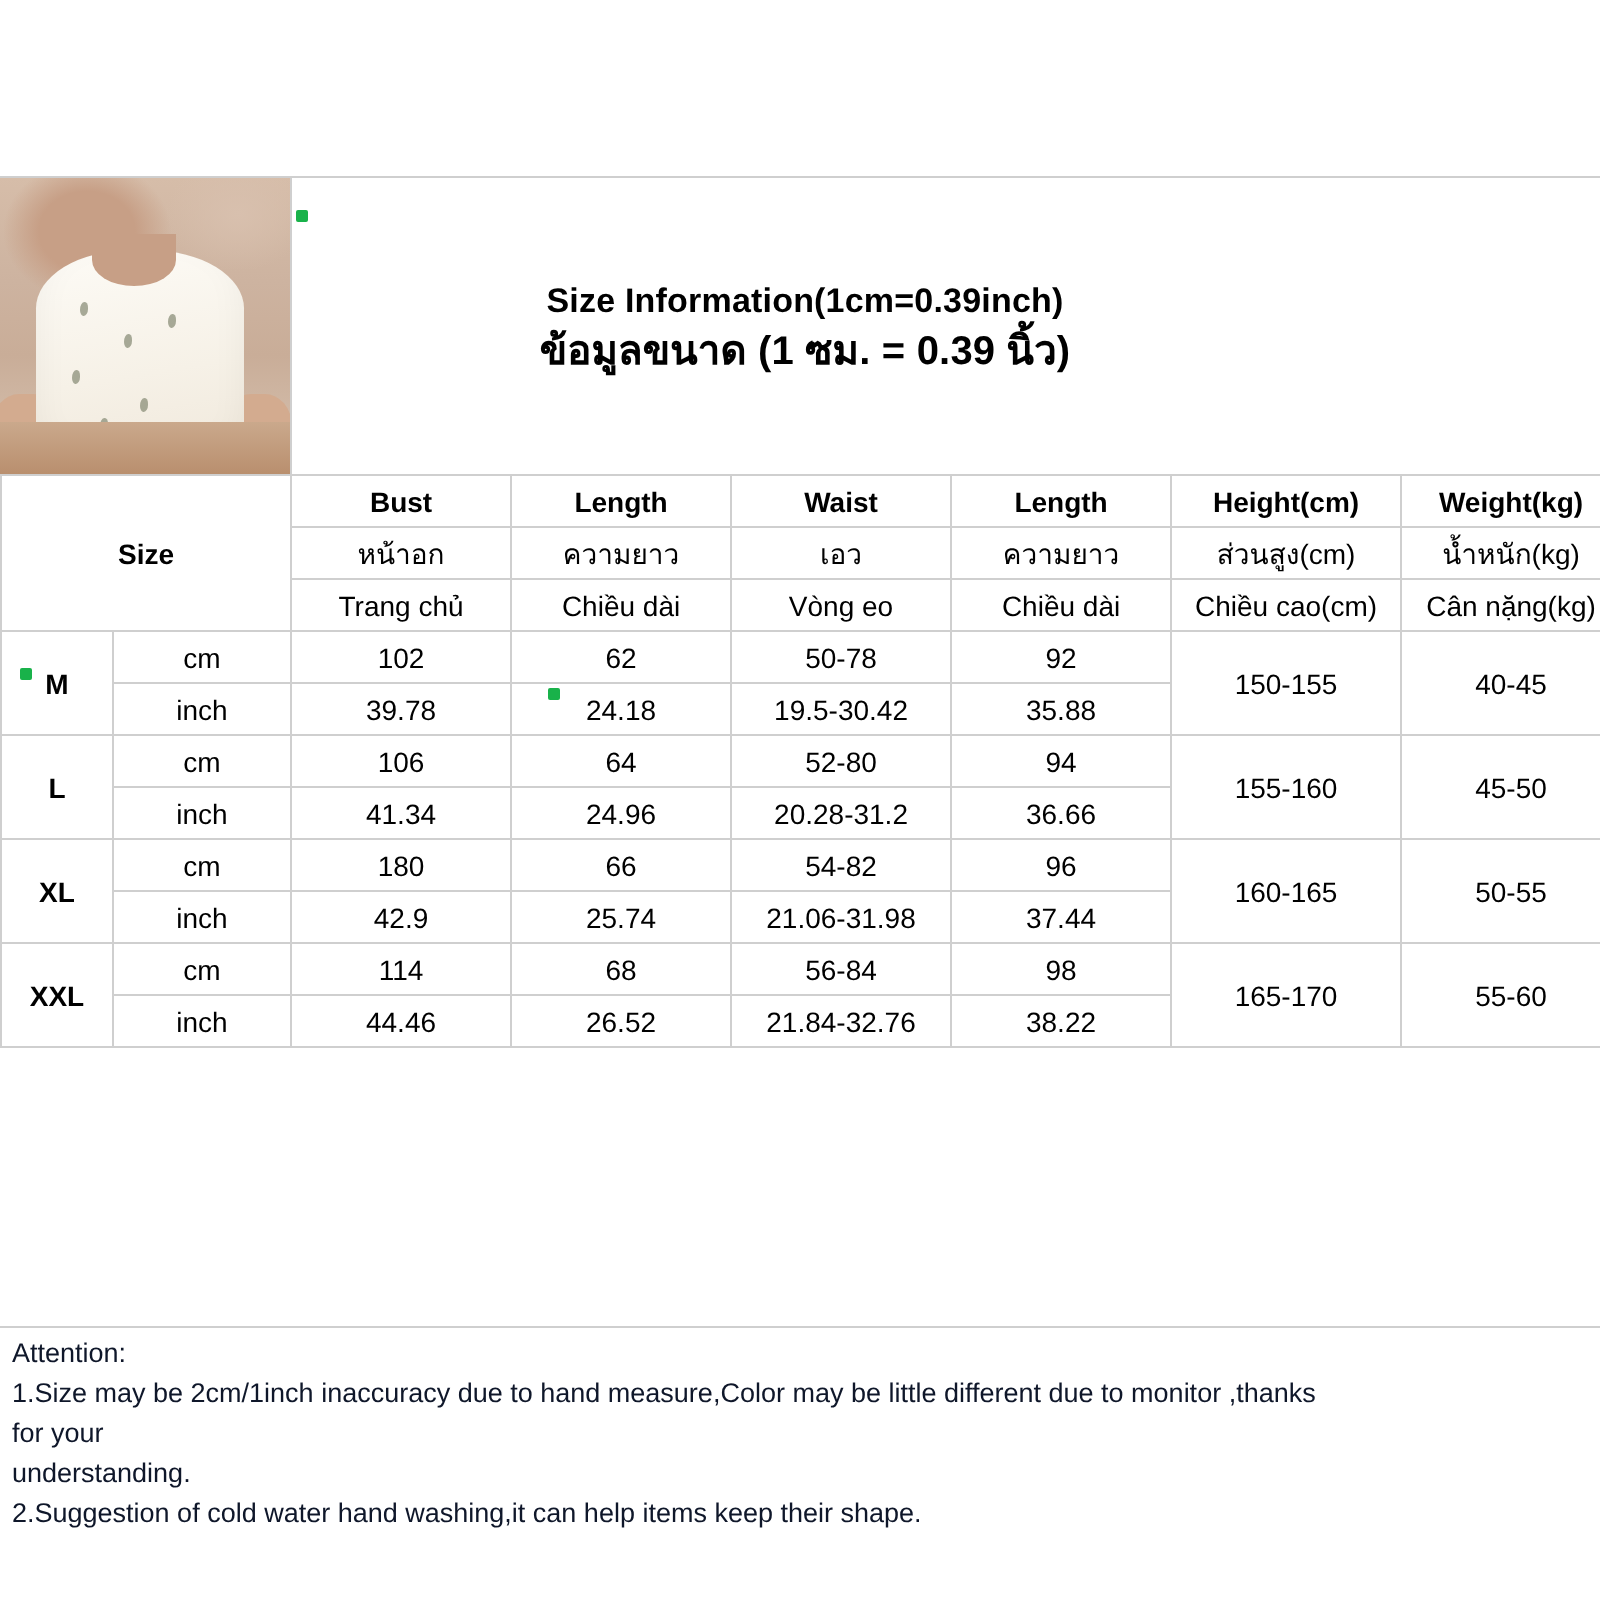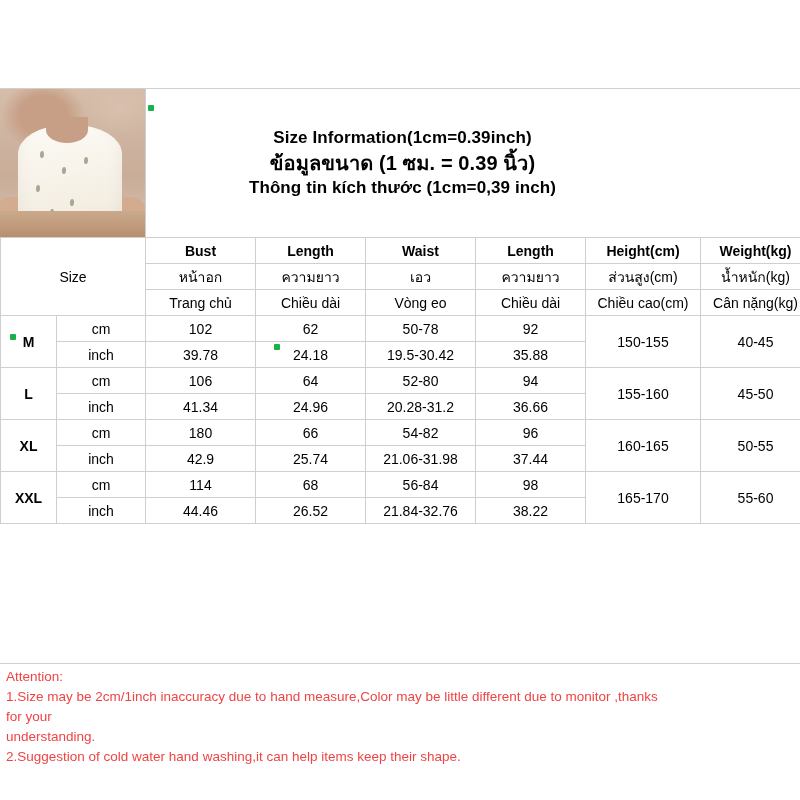--- a/index.html
+++ b/index.html
@@ -148,37 +148,37 @@
   .hdr {
     font-weight: bold;
     font-size: 14px;
   }
   .hdr.sub { font-weight: normal; margin-top: 10px; }
   .sizecell {
     font-weight: bold;
     font-size: 17px;
   }
   .sizehdr {
-    font-weight: normal;
+    font-weight: bold;
     font-size: 20px;
   }
   .unitcell { font-weight: normal; font-size: 14px; margin-left: 12px; }
   .val { font-size: 14px; }
 
   
   .attention {
     position: absolute;
     left: 0;
     top: 663px;
     width: 668px;
     padding: 4px 6px 0 6px;
     box-sizing: border-box;
     font-size: 13.5px;
     line-height: 20px;
-    color: #ef4444;
+    color: #0f172a;
   }
   .attention p { margin: 0; }
 </style>
 </head>
 <body>
 
 <div class="page">
   <div class="sizechart">
 
     <div class="topband">
@@ -191,21 +191,20 @@
         <div class="speck" style="left:62px; top:78px;"></div>
         <div class="speck" style="left:36px; top:96px;"></div>
         <div class="speck" style="left:84px; top:68px;"></div>
         <div class="speck" style="left:70px; top:110px;"></div>
         <div class="speck" style="left:50px; top:120px;"></div>
         <div class="table"></div>
       </div>
       <div class="title-area">
         <div class="ln">Size Information(1cm=0.39inch)</div>
         <div class="ln th">ข้อมูลขนาด (1 ซม. = 0.39 นิ้ว)</div>
-        <div class="ln">Thông tin kích thước (1cm=0,39 inch)</div>
       </div>
     </div>
 
     <table class="sz">
       <colgroup>
         <col class="c-size">
           <col class="c-unit">
         <col class="c-d">
           <col class="c-d">
           <col class="c-d">

